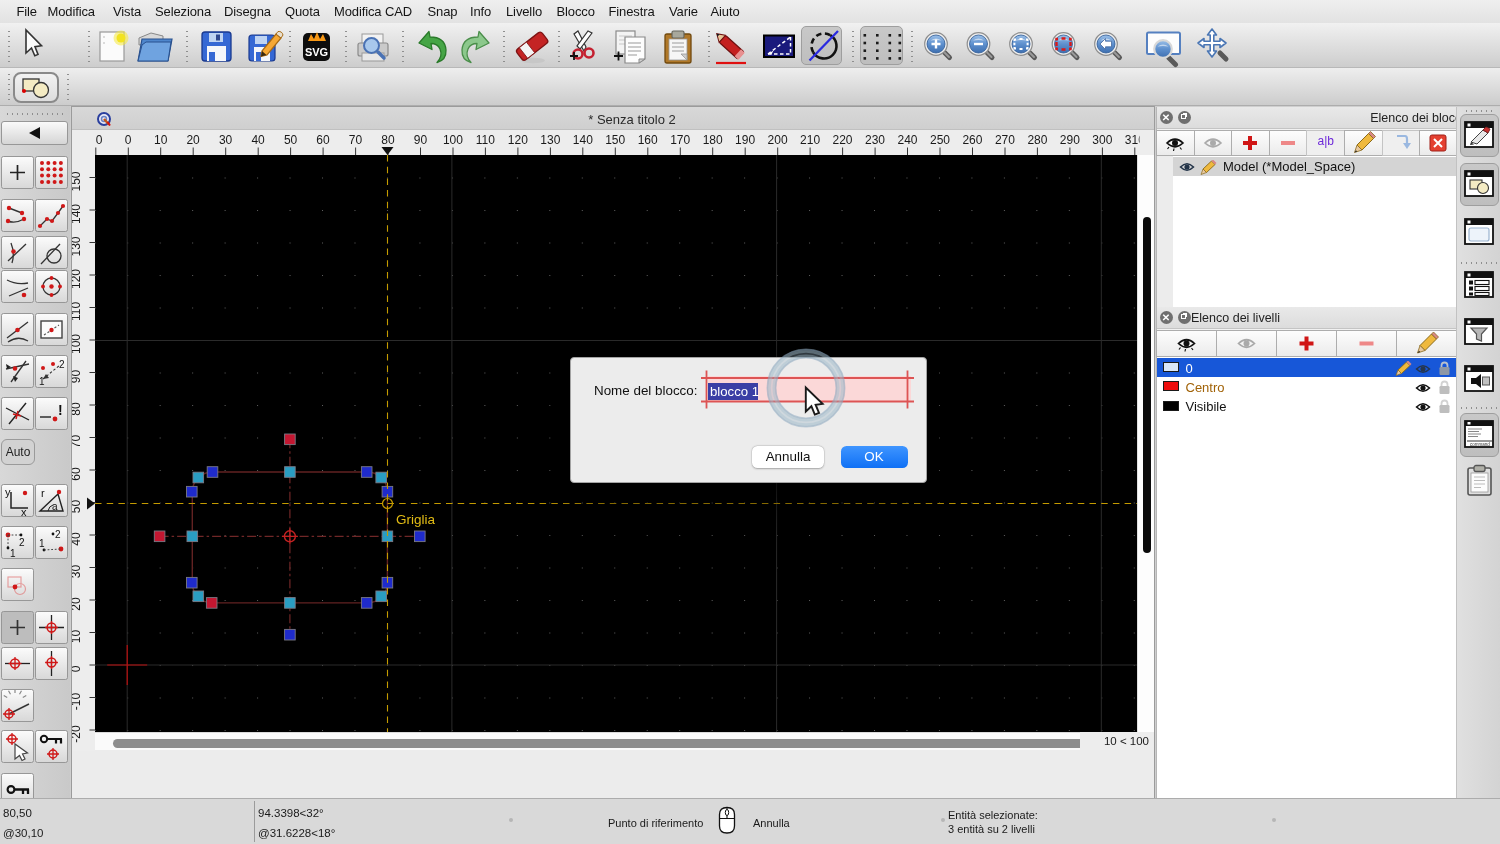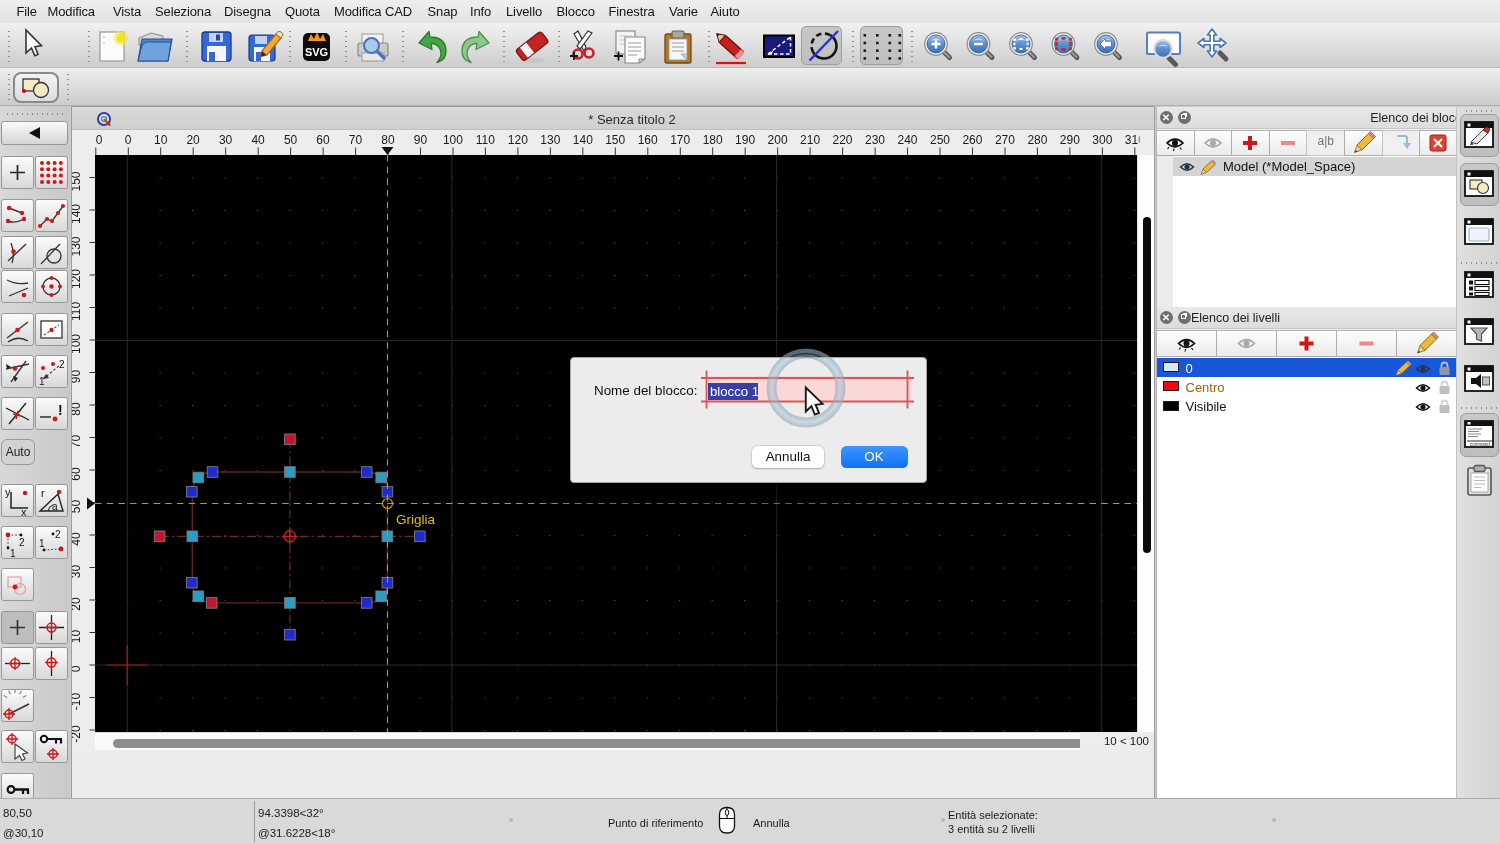--- a/index.html
+++ b/index.html
@@ -647,21 +647,21 @@
         <path d="M10 12 Q18 4.5 26 12 Q18 19.5 10 12 Z" fill="none" stroke="#AAA" stroke-width="1.7"></path>
         <circle cx="18" cy="12" r="3" fill="#AAA"></circle>
       </svg></div>
 <div class="pbtn" style="left:74.2px; top:22.5px; width:38.6px; height:26px;"><svg width="36" height="24" viewBox="0 0 36 24">
         <path d="M18 5 V19 M11 12 H25" stroke="#D01616" stroke-width="4"></path>
       </svg></div>
 <div class="pbtn" style="left:111.8px; top:22.5px; width:38.6px; height:26px;"><svg width="36" height="24" viewBox="0 0 36 24">
         <path d="M11 12 H25" stroke="#EE8888" stroke-width="4"></path>
       </svg></div>
 <div class="pbtn" style="left:149.4px; top:22.5px; width:38.6px; height:26px; background:#EFEFEF; border-color:#C4C4C4;">
-      <div style="position:absolute;left:0;top:3px;width:100%;text-align:center;font-size:12px;color:#737373;">a|b</div>
+      <div style="position:absolute;left:0;top:3px;width:100%;text-align:center;font-size:12px;color:#6d28d9;">a|b</div>
     </div>
 <div class="pbtn" style="left:187px; top:22.5px; width:38.6px; height:26px;"><svg width="36" height="24" viewBox="0 0 36 24">
         <polygon points="23.5,2.5 28.5,7.5 17,19 12,14" fill="#EFB93E" stroke="#8A6A1A" stroke-width="1"></polygon>
         <polygon points="12,14 17,19 9.5,21.5" fill="#E8C8A0" stroke="#8A6A1A" stroke-width="0.8"></polygon>
         <polygon points="11,19.2 9.5,21.5 12.2,20.6" fill="#222"></polygon>
         <polygon points="23.5,2.5 28.5,7.5 30.5,5.5 25.5,0.5" fill="#D98888" stroke="#8A6A1A" stroke-width="0.8"></polygon>
       </svg></div>
 <div class="pbtn" style="left:224.6px; top:22.5px; width:38.6px; height:26px; background:#EFEFEF; border-color:#C4C4C4;"><svg width="36" height="24" viewBox="0 0 36 24">
         <path d="M14 5 H22 Q24 5 24 8 V13" fill="none" stroke="#9AB8E0" stroke-width="2.2"></path>
         <path d="M20 12 L28 12 L24 18 Z" fill="#9AB8E0"></path>

